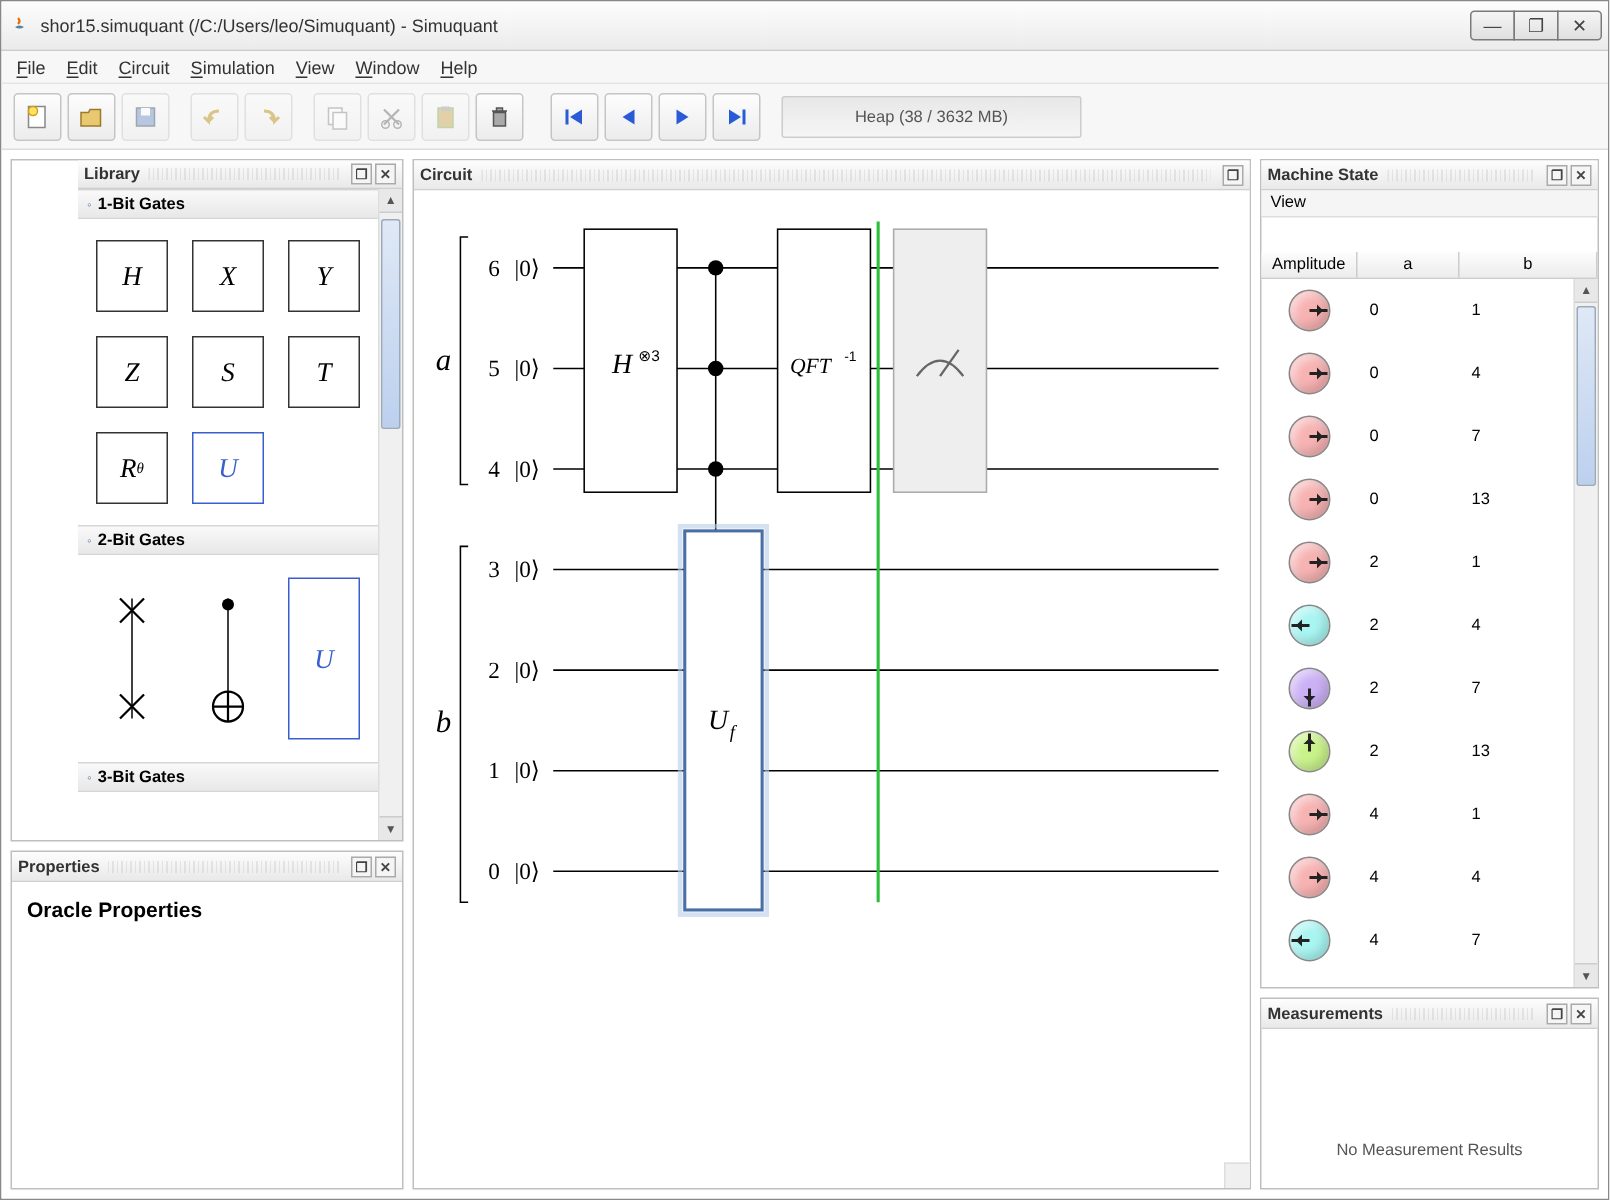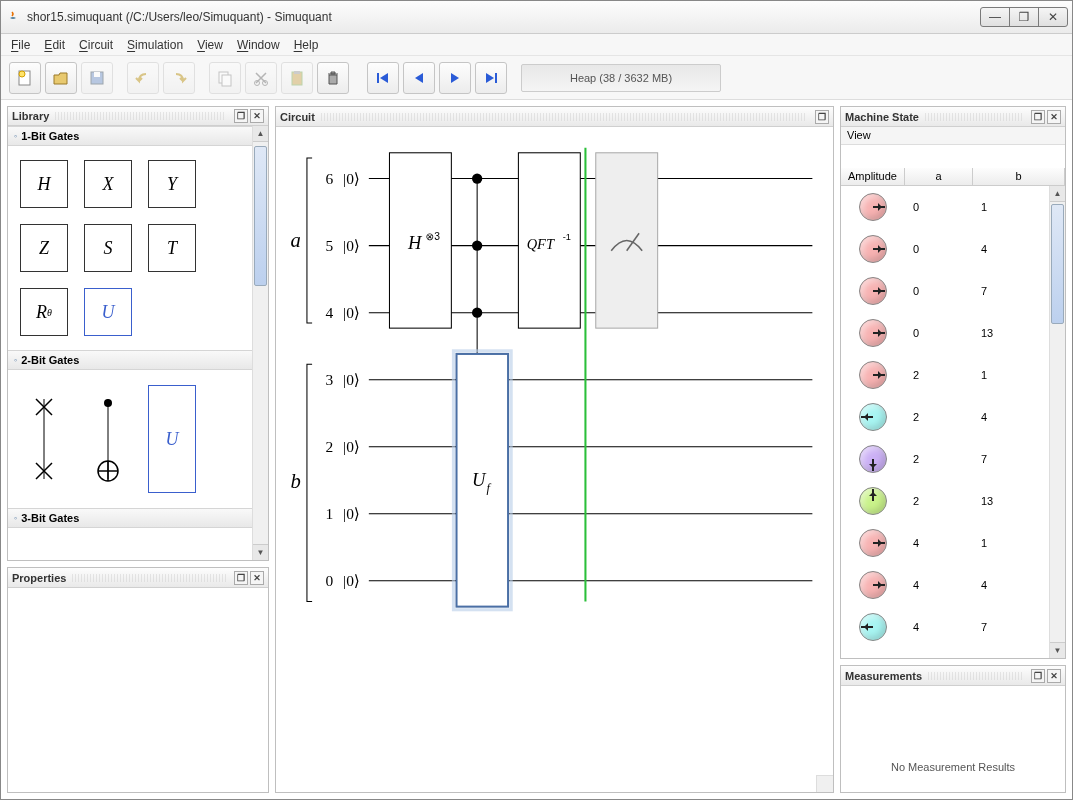--- a/index.html
+++ b/index.html
@@ -187,21 +187,21 @@
           <path d="M4 4 L12 9 L4 14 Z" fill="#2a5bd7"></path>
           <rect x="13" y="4" width="2" height="10" fill="#2a5bd7"></rect>
         </svg>
       </div>
     <div class="heap">Heap (38 / 3632 MB)</div>
   </div>
 
   <div class="workspace">
 
     <div class="left-col">
-      <div class="panel" style="flex:1;">
+      <div class="panel" style="flex:1;padding-left:44px;">
         <div class="panel-header">
           <span>Library</span>
           <div class="grip"></div>
           <div class="pbtn">❐</div>
           <div class="pbtn">✕</div>
         </div>
         <div class="lib-wrap">
         <div class="lib-content">
           <div class="lib-section-hdr">
                 <span class="tw">◦</span>
@@ -259,20 +259,21 @@
       </div>
 
       <div class="panel" style="height:226px;">
         <div class="panel-header">
           <span>Properties</span>
           <div class="grip"></div>
           <div class="pbtn">❐</div>
           <div class="pbtn">✕</div>
         </div>
         <div class="props-body">
+          <h3>Oracle Properties</h3>
         </div>
       </div>
     </div>
 
     <div class="center-col">
       <div class="panel" style="flex:1;">
         <div class="panel-header">
           <span>Circuit</span>
           <div class="grip"></div>
           <div class="pbtn">❐</div>

